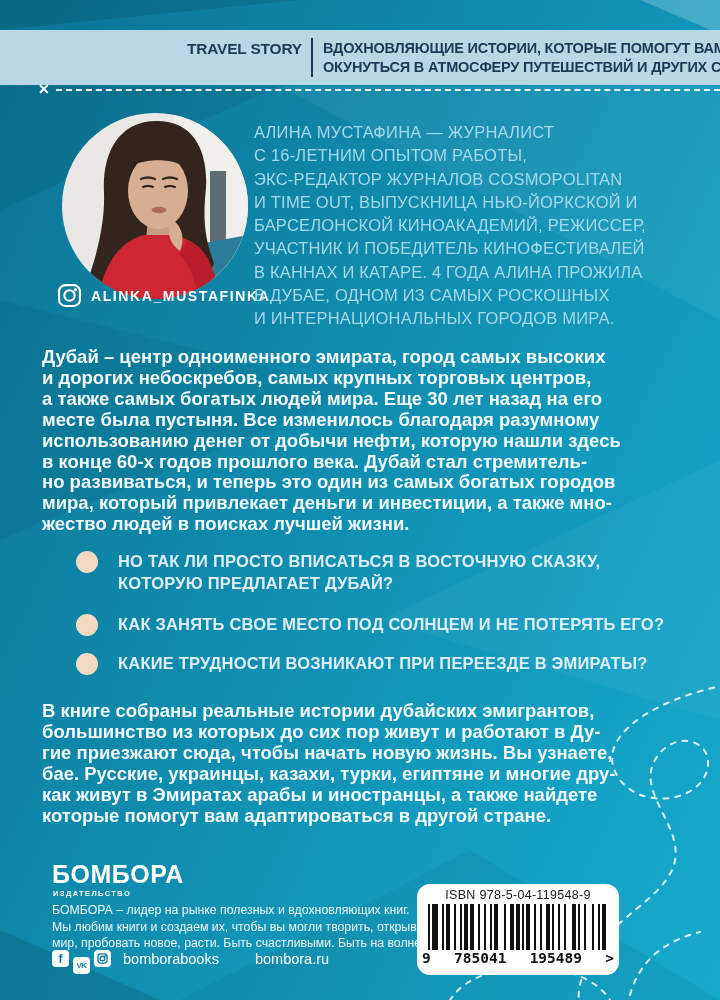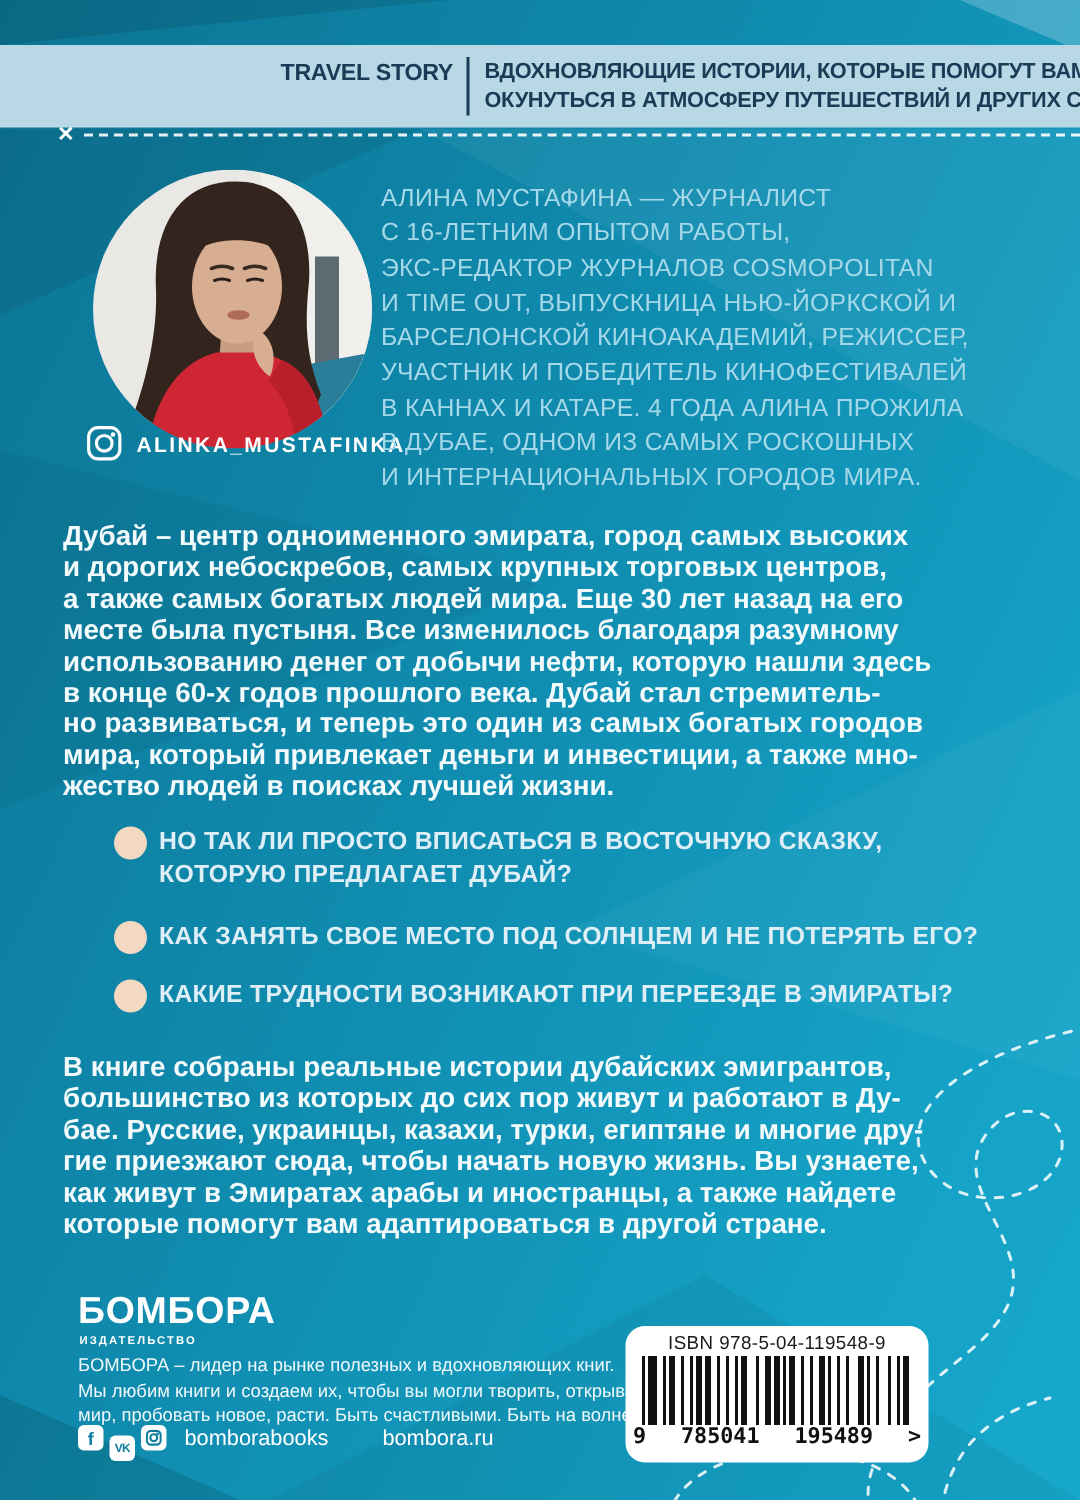--- a/index.html
+++ b/index.html
@@ -26,21 +26,21 @@
   .bio{position:absolute;left:254px;top:121px;color:#a5d8e9;font-size:16.5px;line-height:23.3px;letter-spacing:.2px;}
 
   
   .para{color:#f2fafc;font-weight:700;font-size:18.5px;line-height:20.9px;}
   .intro{position:absolute;left:42px;top:347px;}
   .outro{position:absolute;left:42px;top:701px;}
 
   
   .q-item{position:absolute;left:76px;display:flex;align-items:flex-start;}
   .q-dot{width:22px;height:22px;border-radius:50%;background:#f3d9c2;flex:0 0 auto;margin-top:0px;}
-  .q-text{margin-left:8px;color:#ddeef6;font-weight:700;font-size:16.5px;line-height:21.5px;letter-spacing:.2px;}
+  .q-text{margin-left:20px;color:#ddeef6;font-weight:700;font-size:16.5px;line-height:21.5px;letter-spacing:.2px;}
 
   
   .logo{position:absolute;left:52px;top:860px;color:#fff;font-weight:700;font-size:25px;letter-spacing:.5px;}
   .logo-sub{position:absolute;left:53px;top:889px;color:#fff;font-weight:700;font-size:7.5px;letter-spacing:1.4px;}
   .about{position:absolute;left:52px;top:902px;color:#eef8fb;font-size:12.3px;line-height:16.6px;}
   .soc-row{position:absolute;left:52px;top:943px;display:flex;align-items:center;}
   .soc{width:17px;height:17px;border-radius:4px;background:#fff;color:#0e7d9d;display:flex;
        align-items:center;justify-content:center;font-weight:700;margin-right:4px;}
   .soc.fb{font-size:12px;}
   .soc.vk{font-size:8px;letter-spacing:-.5px;margin-top:14px;}
@@ -161,22 +161,22 @@
   <div class="q-item" style="top:653px;">
     <div class="q-dot"></div>
     <div class="q-text">
       <div class="nowrap">КАКИЕ ТРУДНОСТИ ВОЗНИКАЮТ ПРИ ПЕРЕЕЗДЕ В ЭМИРАТЫ?</div>
     </div>
   </div>
 
   <div class="para outro">
     <div class="nowrap">В книге собраны реальные истории дубайских эмигрантов,</div>
     <div class="nowrap">большинство из которых до сих пор живут и работают в Ду-</div>
+    <div class="nowrap">гие приезжают сюда, чтобы начать новую жизнь. Вы узнаете,</div>
     <div class="nowrap">бае. Русские, украинцы, казахи, турки, египтяне и многие дру-</div>
-    <div class="nowrap">гие приезжают сюда, чтобы начать новую жизнь. Вы узнаете,</div>
     <div class="nowrap">как живут в Эмиратах арабы и иностранцы, а также найдете</div>
     <div class="nowrap">которые помогут вам адаптироваться в другой стране.</div>
   </div>
 
   <div class="logo">БОМБОРА</div>
   <div class="logo-sub">ИЗДАТЕЛЬСТВО</div>
   <div class="about">
     <div class="nowrap">БОМБОРА – лидер на рынке полезных и вдохновляющих книг.</div>
     <div class="nowrap">Мы любим книги и создаем их, чтобы вы могли творить, открывать</div>
     <div class="nowrap">мир, пробовать новое, расти. Быть счастливыми. Быть на волне.</div>

